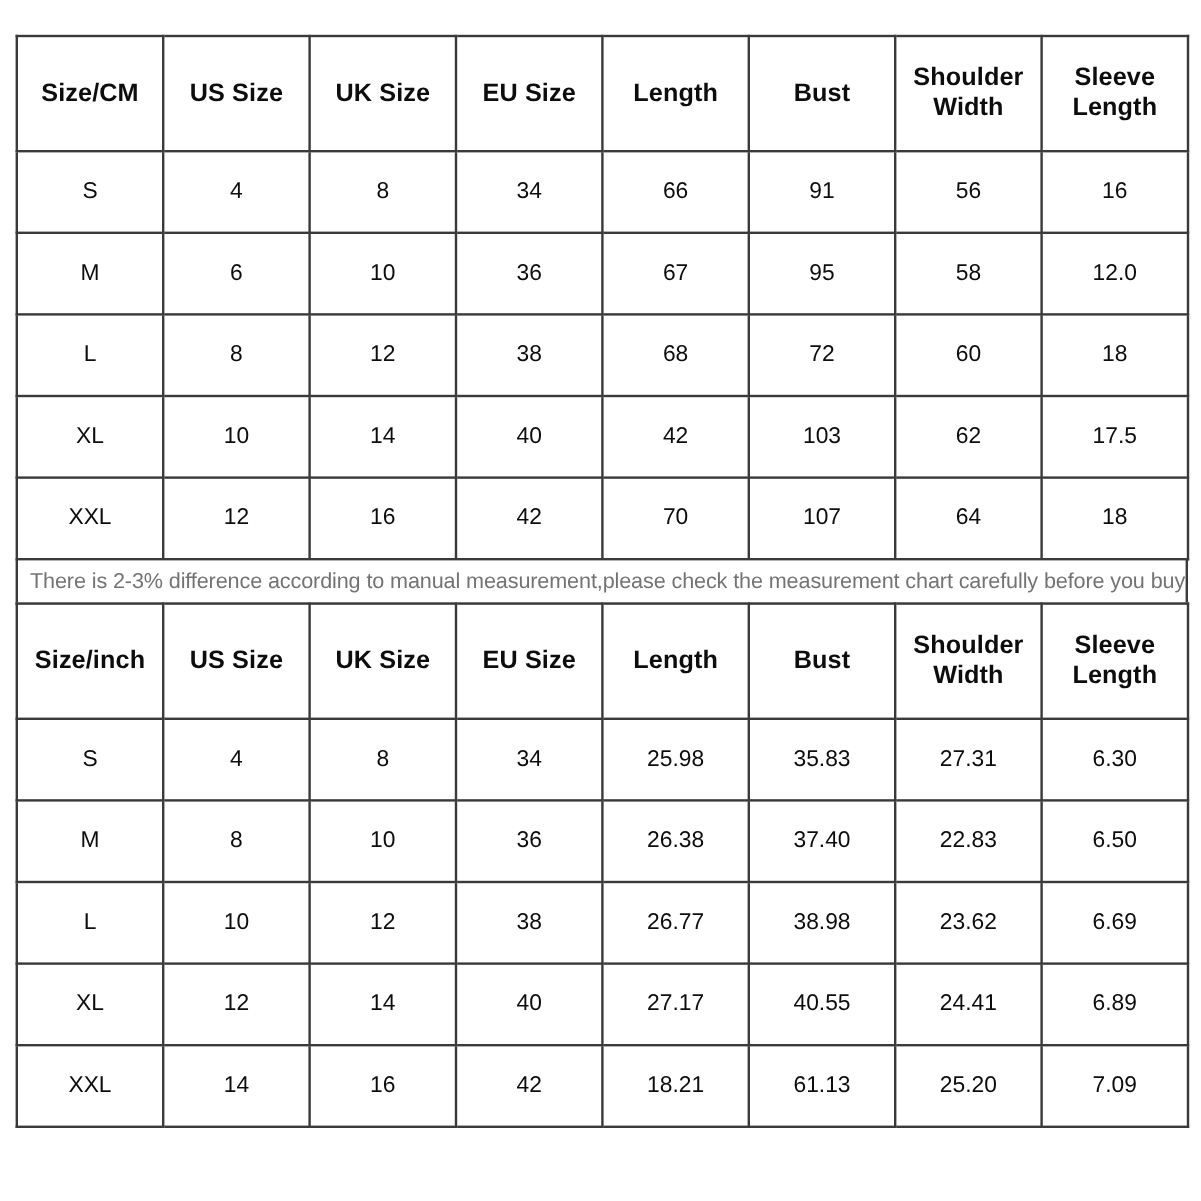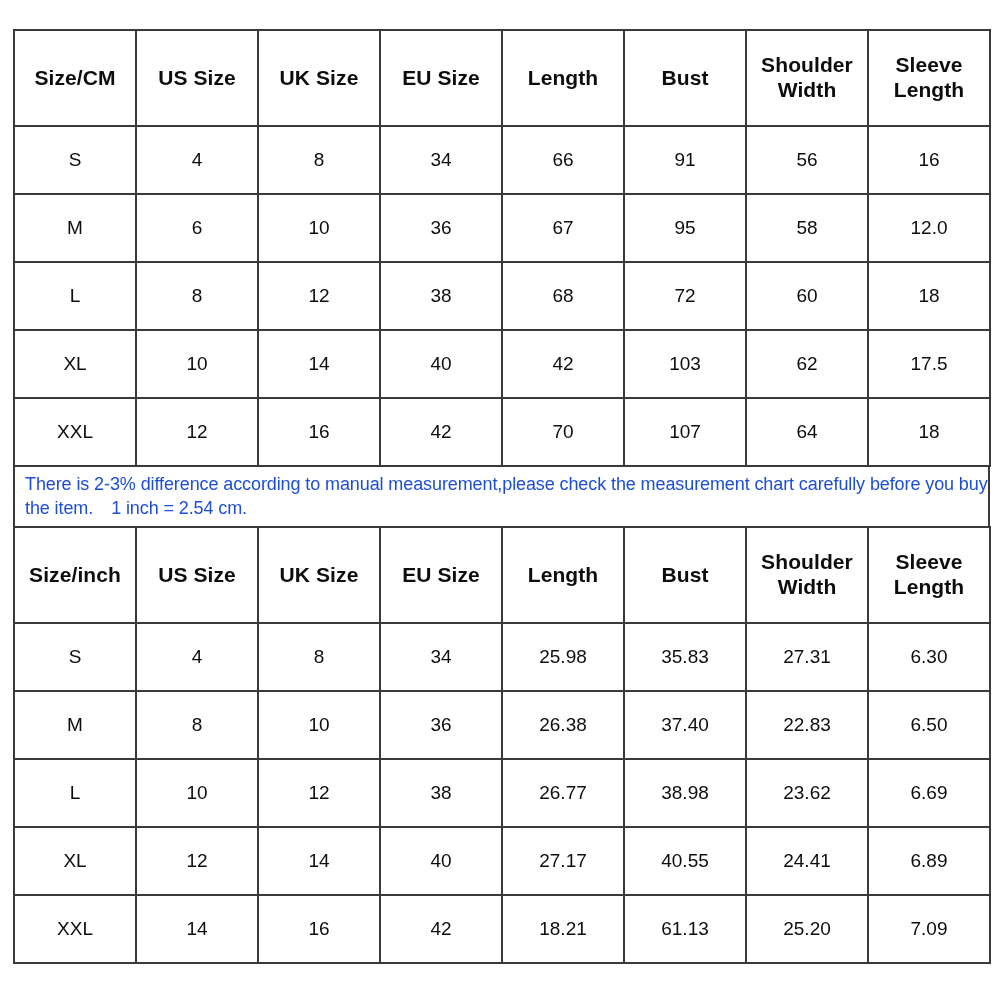--- a/index.html
+++ b/index.html
@@ -70,21 +70,21 @@
     box-sizing: border-box;
     border-left: 2px solid #3a3a3a;
     border-right: 2px solid #3a3a3a;
     border-top: 2px solid #3a3a3a;
     border-bottom: 2px solid #3a3a3a;
     background: #ffffff;
     padding: 5px 8px 6px 10px;
   }
 
   .note-line {
-    color: #1d4ed8;
+    color: #737373;
     font-size: 18px;
     line-height: 24px;
     white-space: nowrap;
     letter-spacing: -0.1px;
   }
 
   .note-gap { display: inline-block; width: 18px; }
 
   
   .second-table { margin-top: -2px; padding-left: 12px; }
@@ -168,21 +168,20 @@
           <td>70</td>
           <td>107</td>
           <td>64</td>
           <td>18</td>
         </tr>
       </tbody>
     </table>
 
     <div class="note-band">
       <div class="note-line">There is 2-3% difference according to manual measurement,please check the measurement chart carefully before you buy</div>
-      <div class="note-line"><span>the item.</span><span class="note-gap"></span><span>1 inch = 2.54 cm.</span></div>
     </div>
 
     <table class="size-table second-table">
       <colgroup>
         <col class="c-first">
           <col class="c-rest">
           <col class="c-rest">
           <col class="c-rest">
         <col class="c-rest">
           <col class="c-rest">

